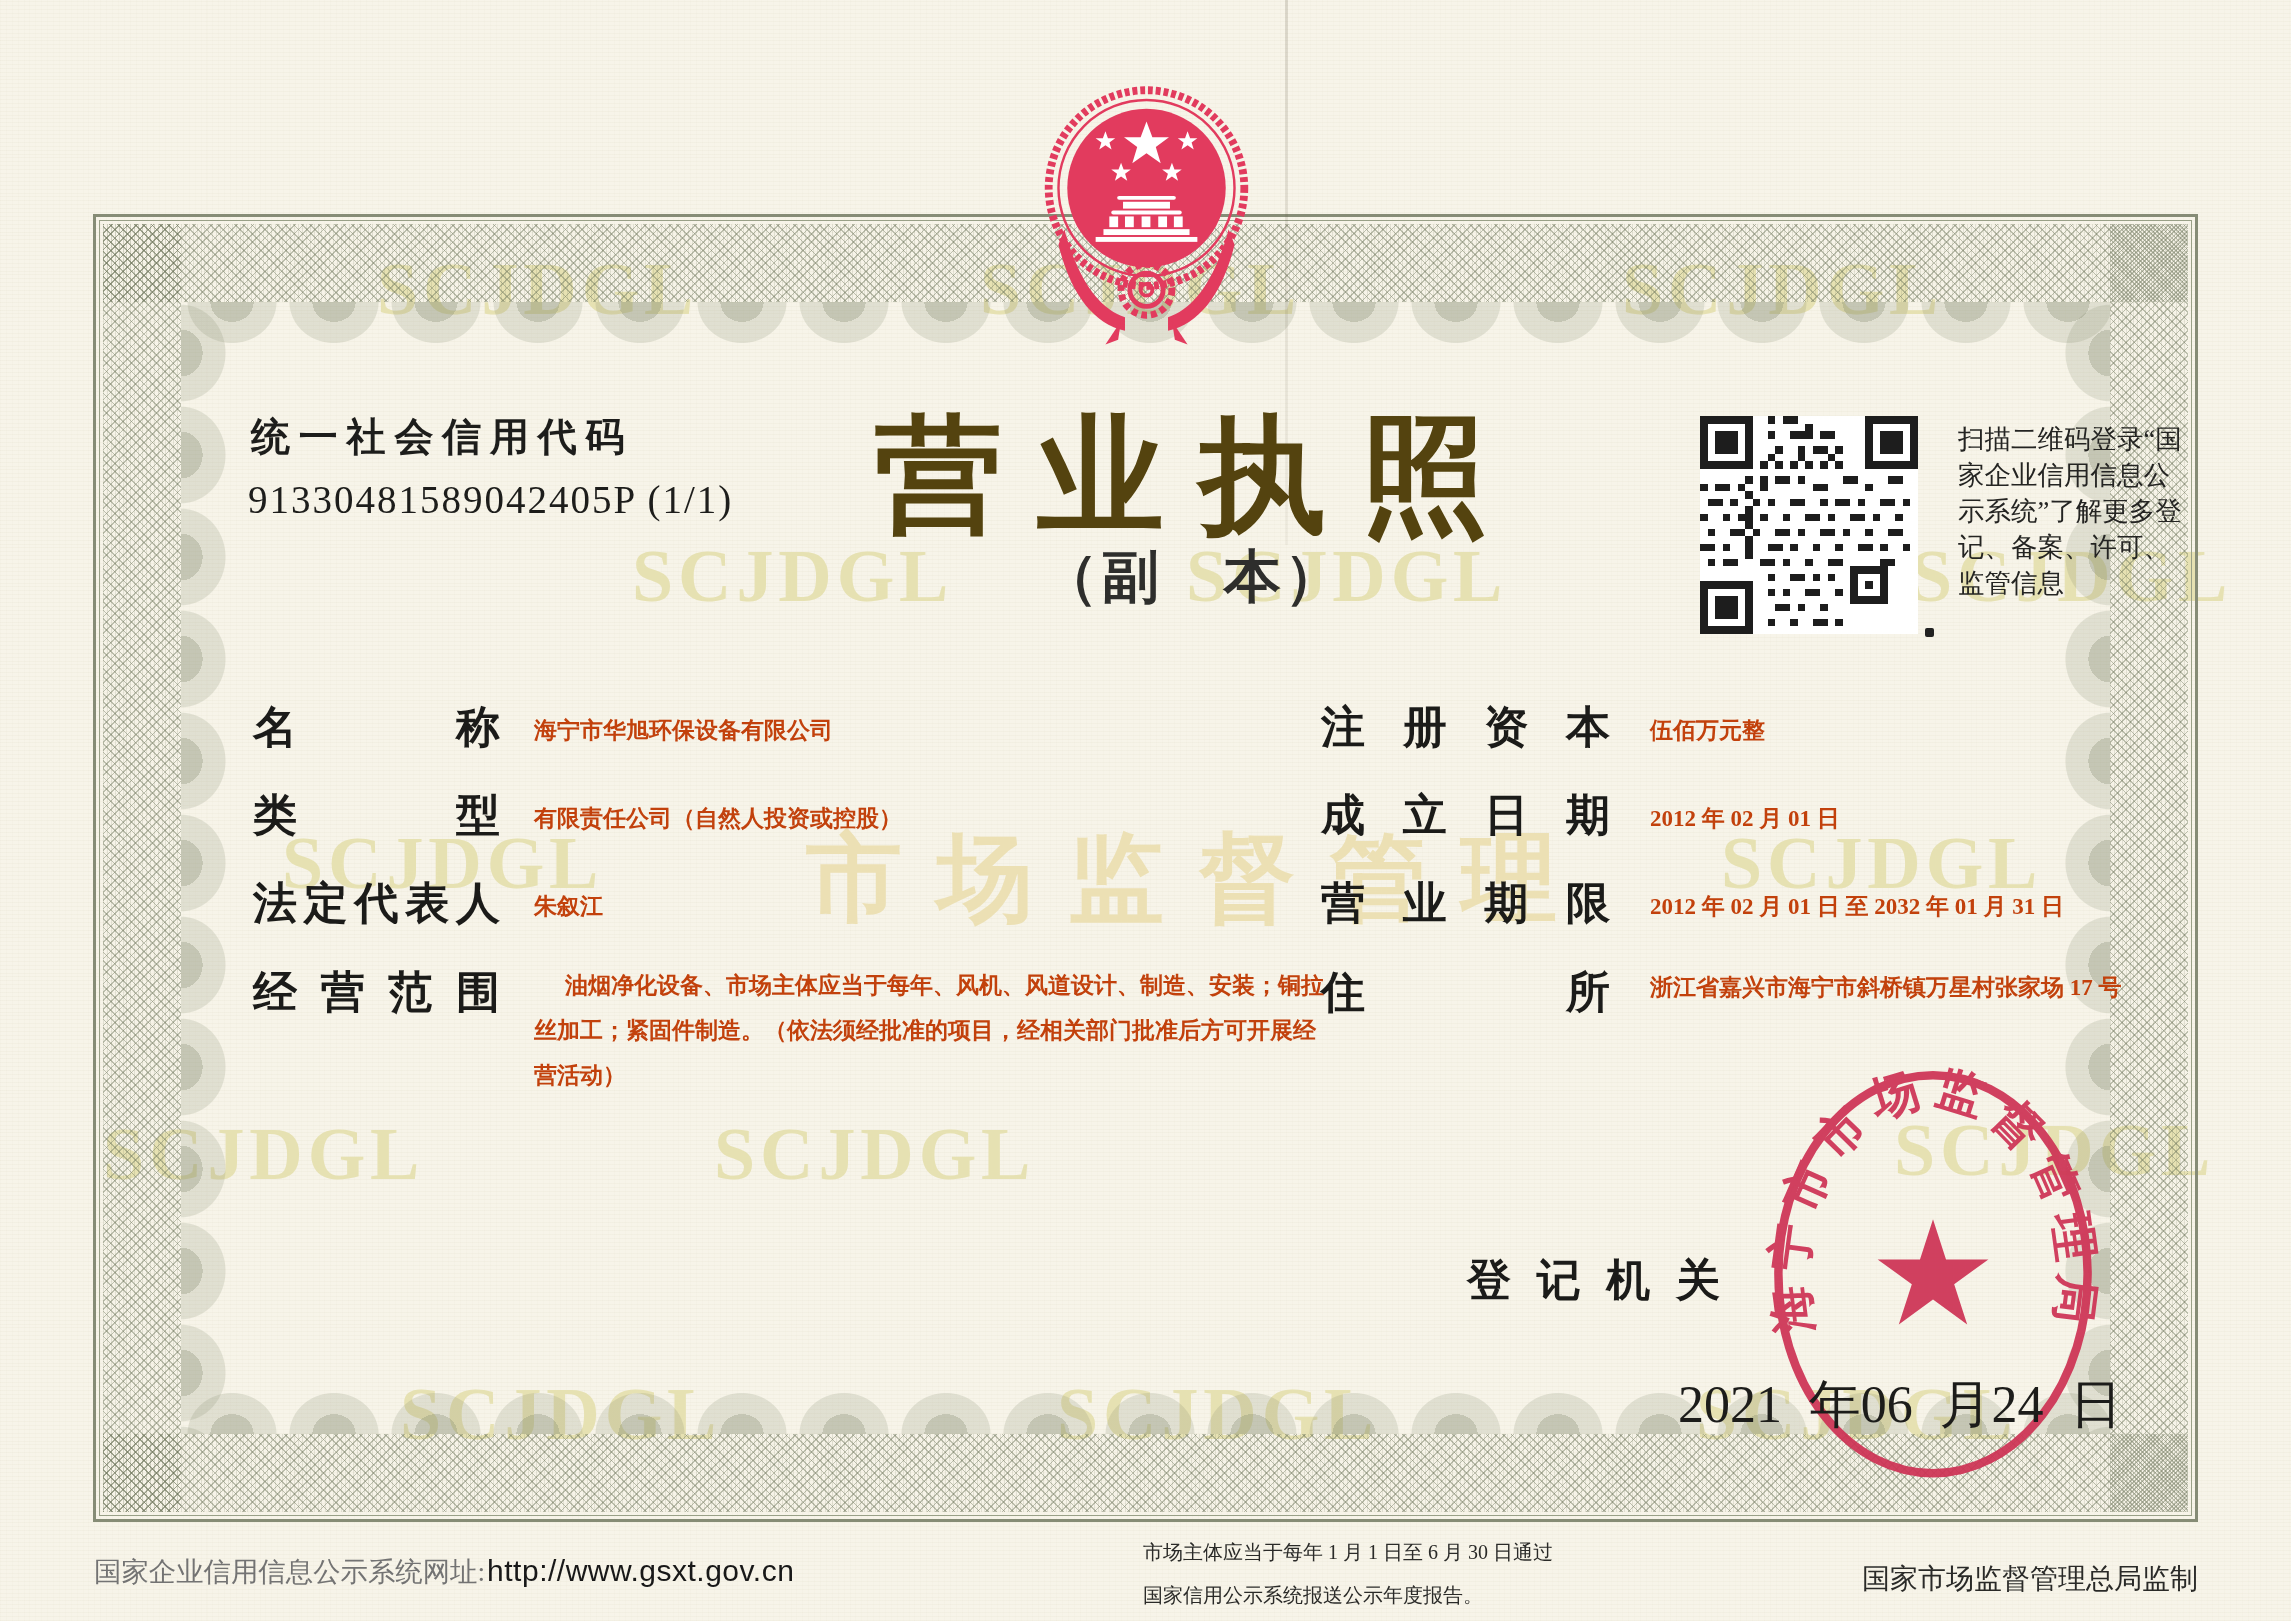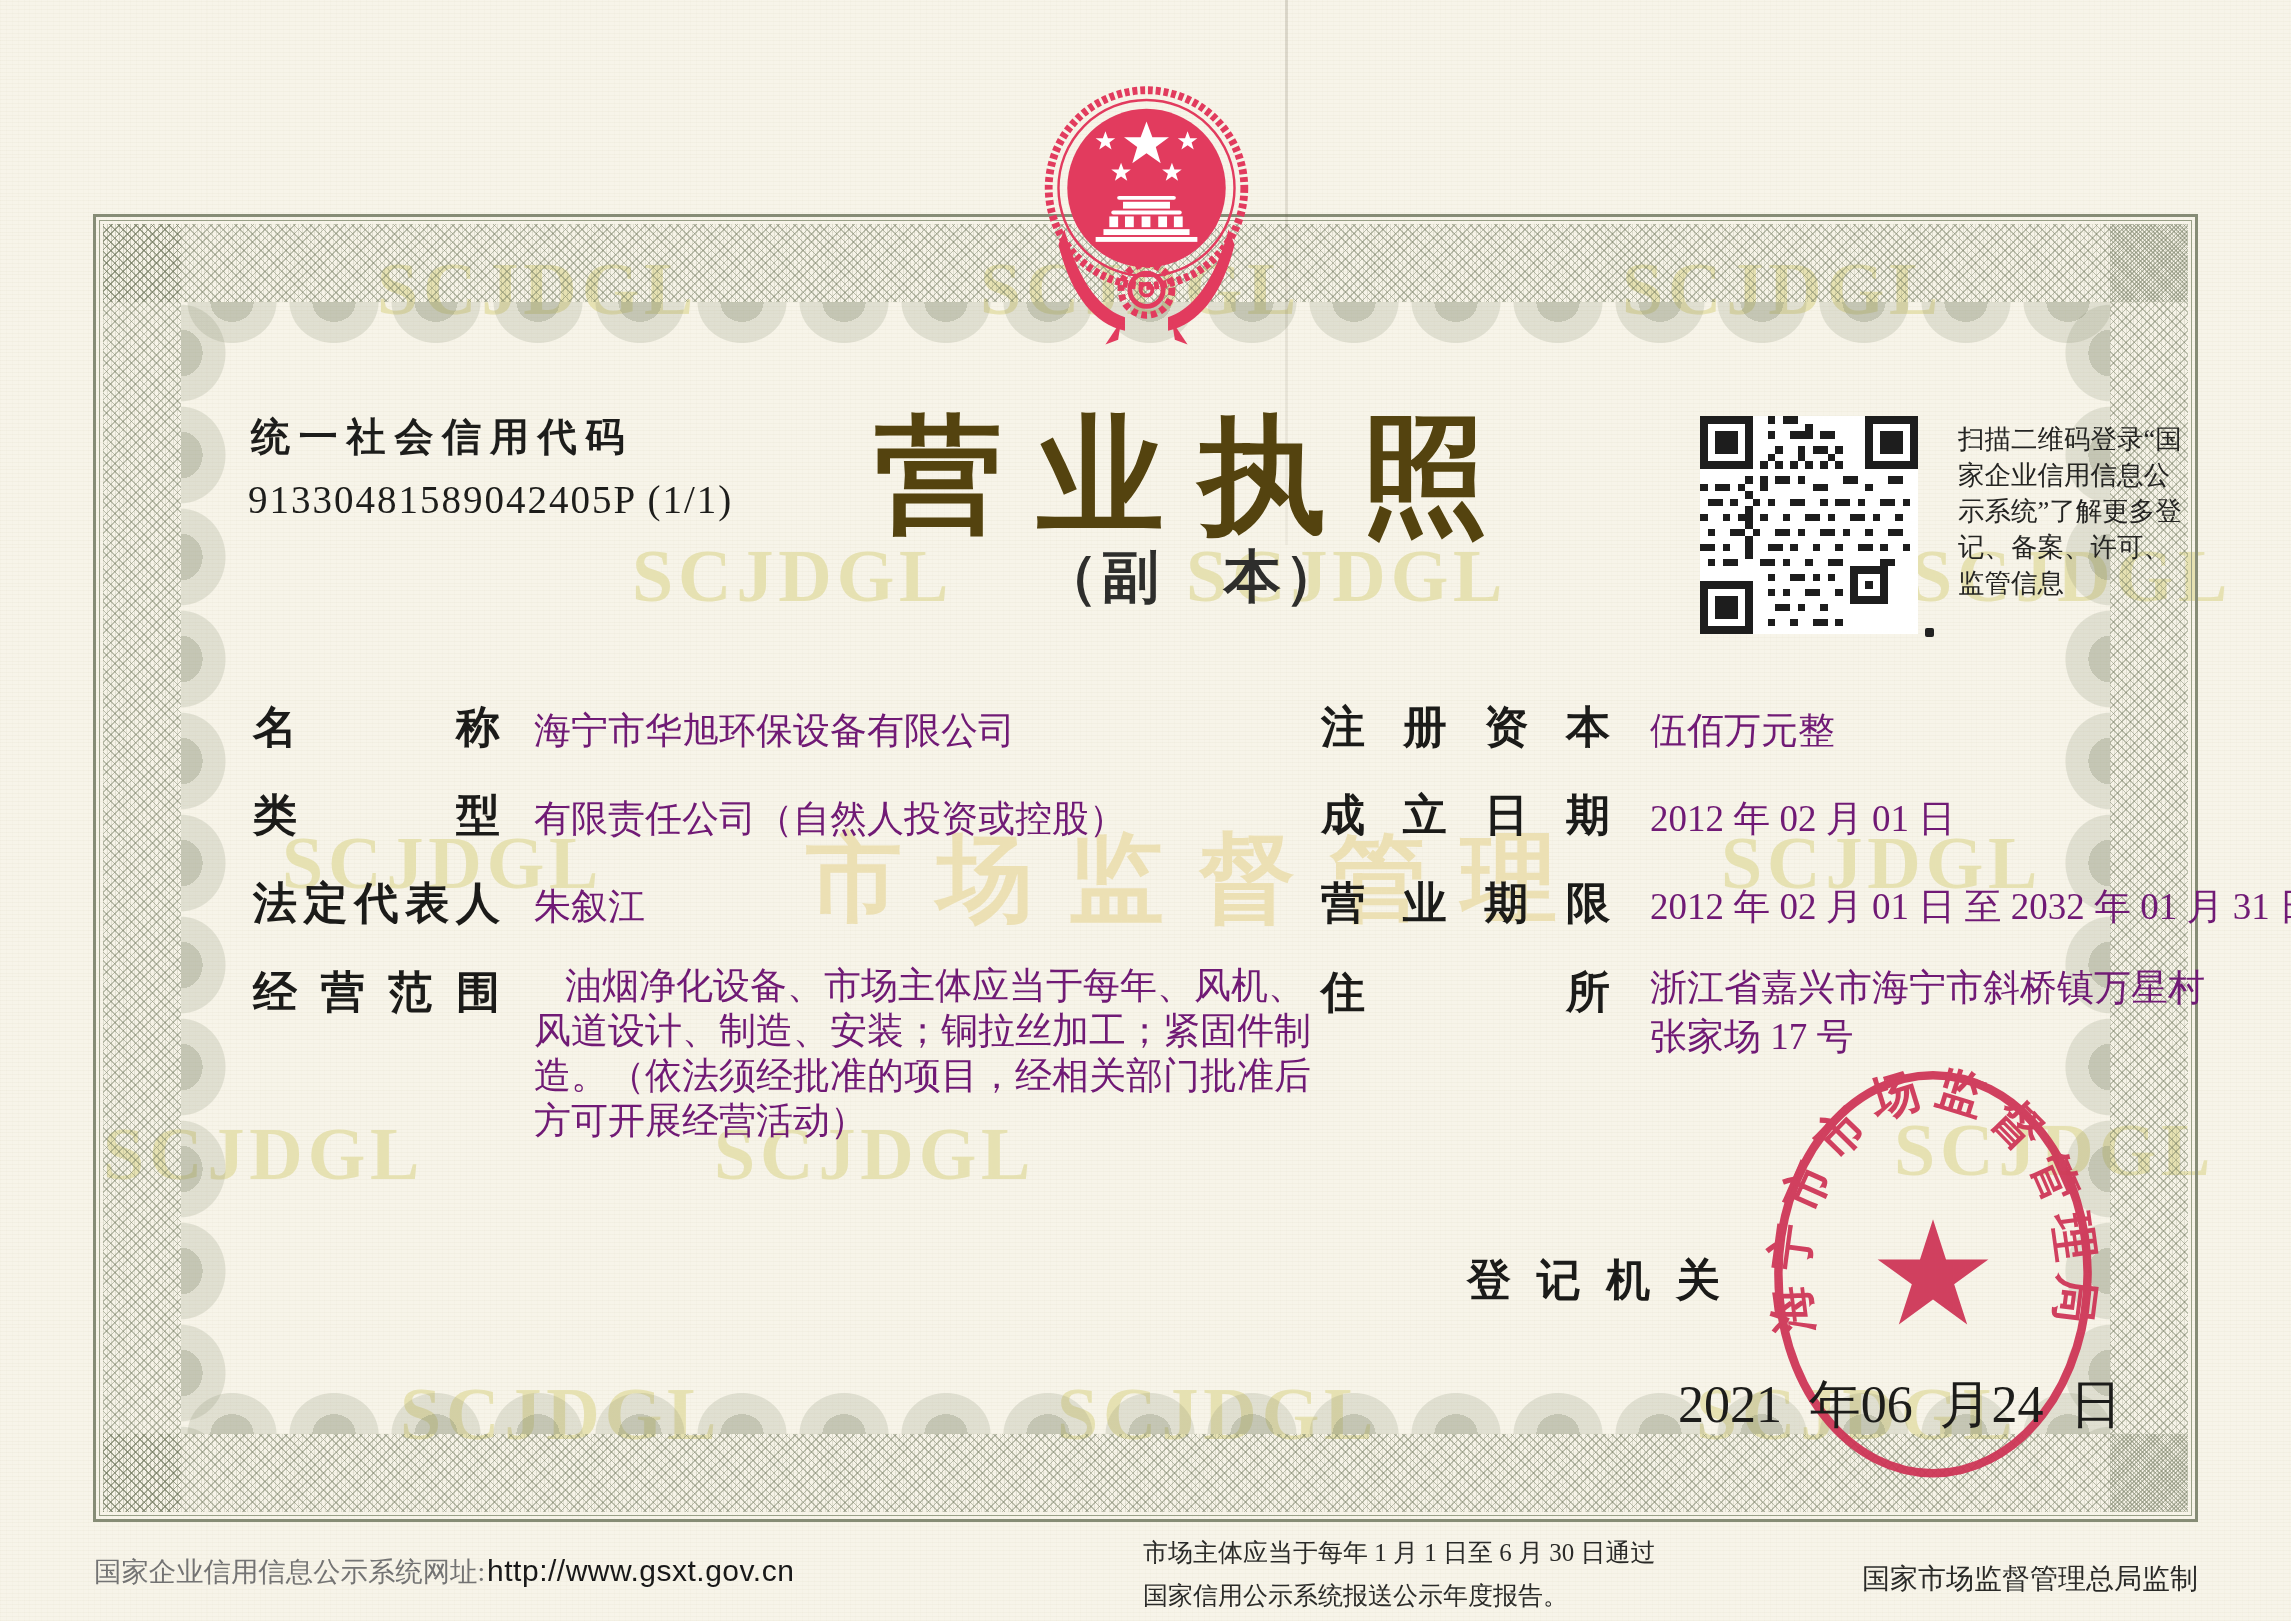--- a/index.html
+++ b/index.html
@@ -52,33 +52,33 @@
   .code-value{font-family:"Liberation Serif","DejaVu Serif",serif;font-size:39px;letter-spacing:2px;color:#1d1d1b;}
   .title{font-family:"Liberation Serif","DejaVu Serif",serif;font-weight:900;font-size:127px;
          letter-spacing:35px;color:#54430f;white-space:nowrap;}
   .subtitle{font-family:Liberation Serif, serif;font-weight:700;font-size:57px;
             letter-spacing:3.9px;color:#2e2e2c;white-space:nowrap;}
   .lab{position:absolute;z-index:3;font-weight:700;font-size:44px;color:#1b1b19;
        text-align:justify;text-align-last:justify;}
   .lab.l{left:253px;width:247px;}
   .lab.r{left:1321px;width:289px;}
   .val{position:absolute;z-index:3;font-family:"Liberation Serif","DejaVu Serif",serif;
-       font-size:37px;color:#701a75;line-height:45px;}
+       font-size:23px;color:#c2410c;line-height:45px;font-weight:bold;}
   .val.l{left:534px;}
   .val.r{left:1650px;}
   .qr-caption{font-family:"Liberation Serif","DejaVu Serif",serif;font-size:26.5px;line-height:36px;
               color:#242422;width:227px;}
   .reg-label{font-weight:700;font-size:44px;color:#1b1b19;width:253px;
              text-align:justify;text-align-last:justify;}
   .reg-date{font-family:"Liberation Serif","DejaVu Serif",serif;font-size:52px;color:#1c1c1a;
             word-spacing:13.7px;white-space:nowrap;z-index:6;}
   .footer-left{display:flex;align-items:baseline;gap:2px;}
   .f-cn{font-family:Liberation Serif, serif;font-size:27.4px;color:#737373;white-space:nowrap;}
   .f-url{font-size:30px;color:#181818;letter-spacing:0.5px;white-space:nowrap;}
-  .notice{font-family:"Liberation Serif","DejaVu Serif",serif;font-size:25px;line-height:43px;
+  .notice{font-family:"Liberation Serif","DejaVu Serif",serif;font-size:20px;line-height:43px;
           color:#2a2a28;white-space:nowrap;}
   .producer{font-family:"Liberation Serif","DejaVu Serif",serif;font-size:28px;color:#2a2a28;white-space:nowrap;}
   .qr-dot{position:absolute;left:1925px;top:628px;width:8.8px;height:8.8px;background:#222;border-radius:2px;z-index:3;}
   svg text{font-family:"Liberation Serif","DejaVu Serif",serif;}
 </style>
 </head>
 <body>
 
 <div id="page">
   <div class="texture"></div>

